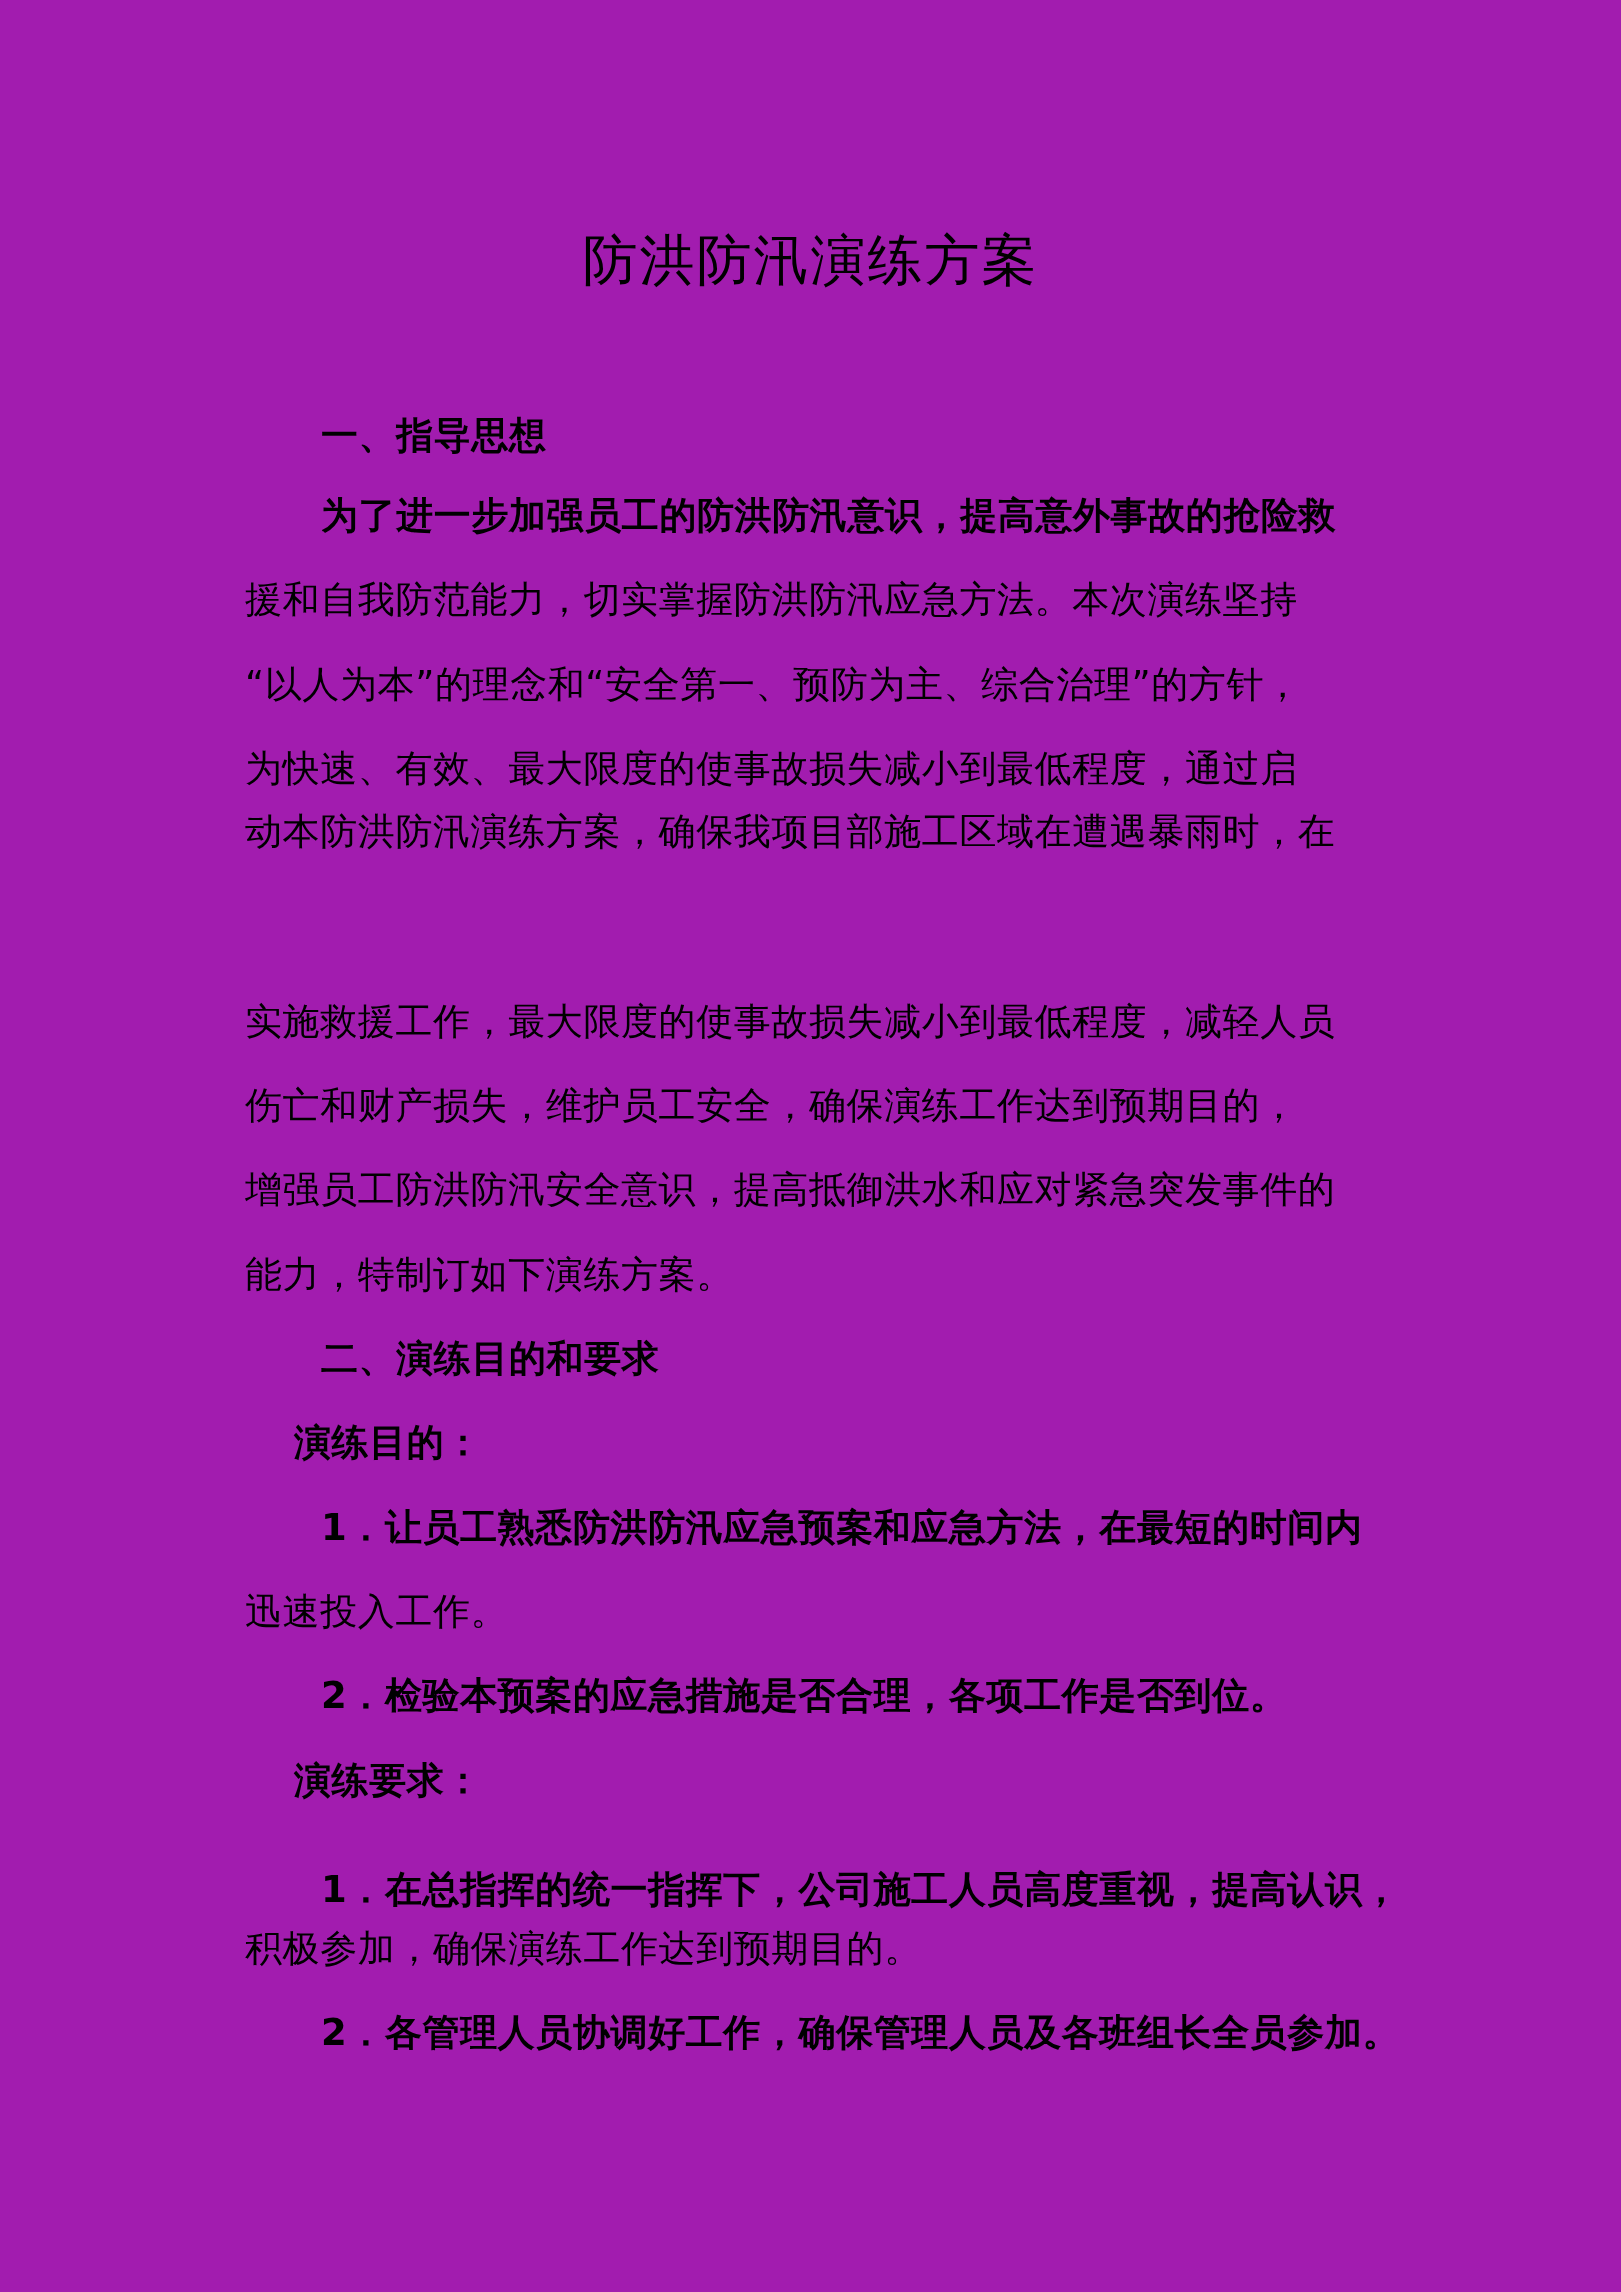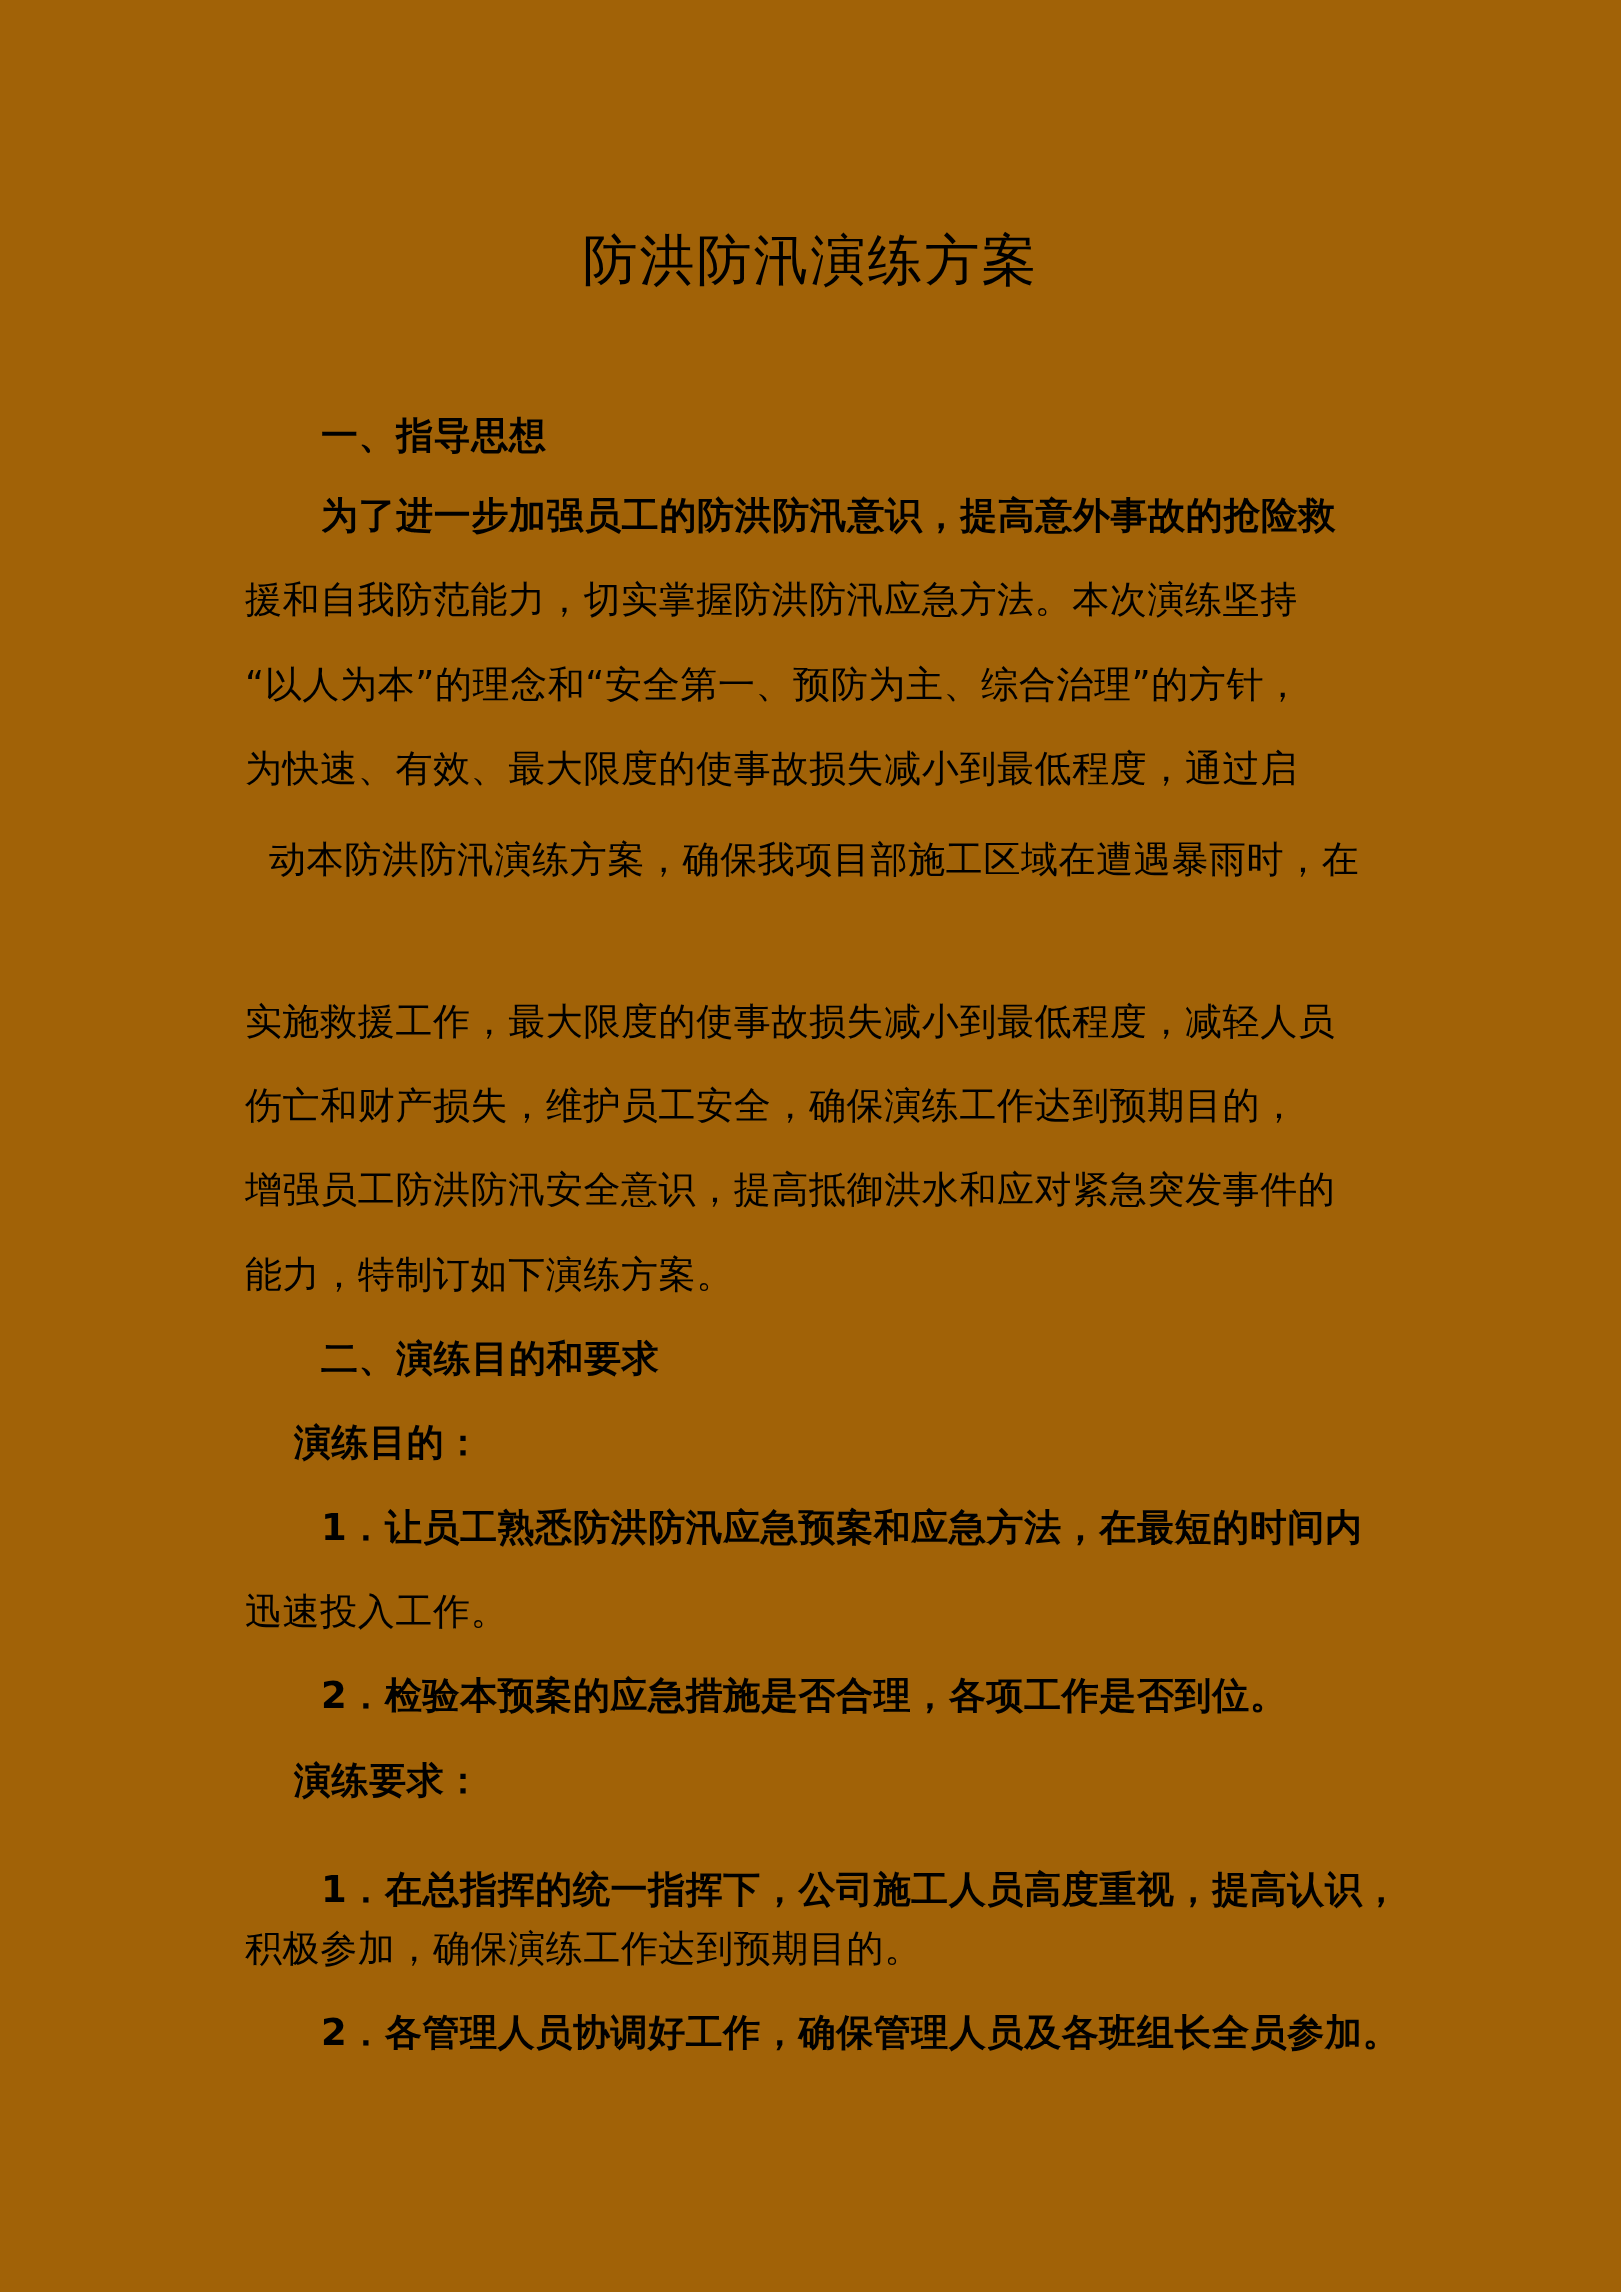--- a/index.html
+++ b/index.html
@@ -13,21 +13,21 @@
       position: relative;
       overflow: hidden;
       font-family: "DejaVu Sans", "Liberation Sans", sans-serif;
       color: #000000;
     }
     .page {
       position: absolute;
       left: 0; top: 0;
       width: 1621px;
       height: 2293px;
-      background: #a16207;
+      background: #a21caf;
     }
     .title {
       position: absolute;
       left: 0;
       width: 1621px;
       top: 221px;
       text-align: center;
       font-size: 55px;
       line-height: 78px;
       letter-spacing: 2px;
@@ -51,21 +51,21 @@
 <div class="page">
 
   <div class="title" style="top:221px;">防洪防汛演练方案</div>
 
   <div class="line bold indent" style="top:406px;text-align:center;">一、指导思想</div>
 
   <div class="line indent" style="top:486px;">为了进一步加强员工的防洪防汛意识，提高意外事故的抢险救</div>
   <div class="line" style="top:570px;">援和自我防范能力，切实掌握防洪防汛应急方法。本次演练坚持</div>
   <div class="line" style="top:655px;">“以人为本”的理念和“安全第一、预防为主、综合治理”的方针，</div>
   <div class="line" style="top:739px;">为快速、有效、最大限度的使事故损失减小到最低程度，通过启</div>
-  <div class="line" style="top:830px;margin-left:24px;">动本防洪防汛演练方案，确保我项目部施工区域在遭遇暴雨时，在</div>
+  <div class="line" style="top:802px;">动本防洪防汛演练方案，确保我项目部施工区域在遭遇暴雨时，在</div>
   <div class="line" style="top:992px;">实施救援工作，最大限度的使事故损失减小到最低程度，减轻人员</div>
   <div class="line" style="top:1076px;">伤亡和财产损失，维护员工安全，确保演练工作达到预期目的，</div>
   <div class="line" style="top:1160px;">增强员工防洪防汛安全意识，提高抵御洪水和应对紧急突发事件的</div>
   <div class="line" style="top:1245px;text-align:center;">能力，特制订如下演练方案。</div>
 
   <div class="line bold indent" style="top:1329px;">二、演练目的和要求</div>
 
   <div class="line bold indent-small" style="top:1413px;">演练目的：</div>
   <div class="line indent" style="top:1498px;">1．让员工熟悉防洪防汛应急预案和应急方法，在最短的时间内</div>
   <div class="line" style="top:1582px;">迅速投入工作。</div>

